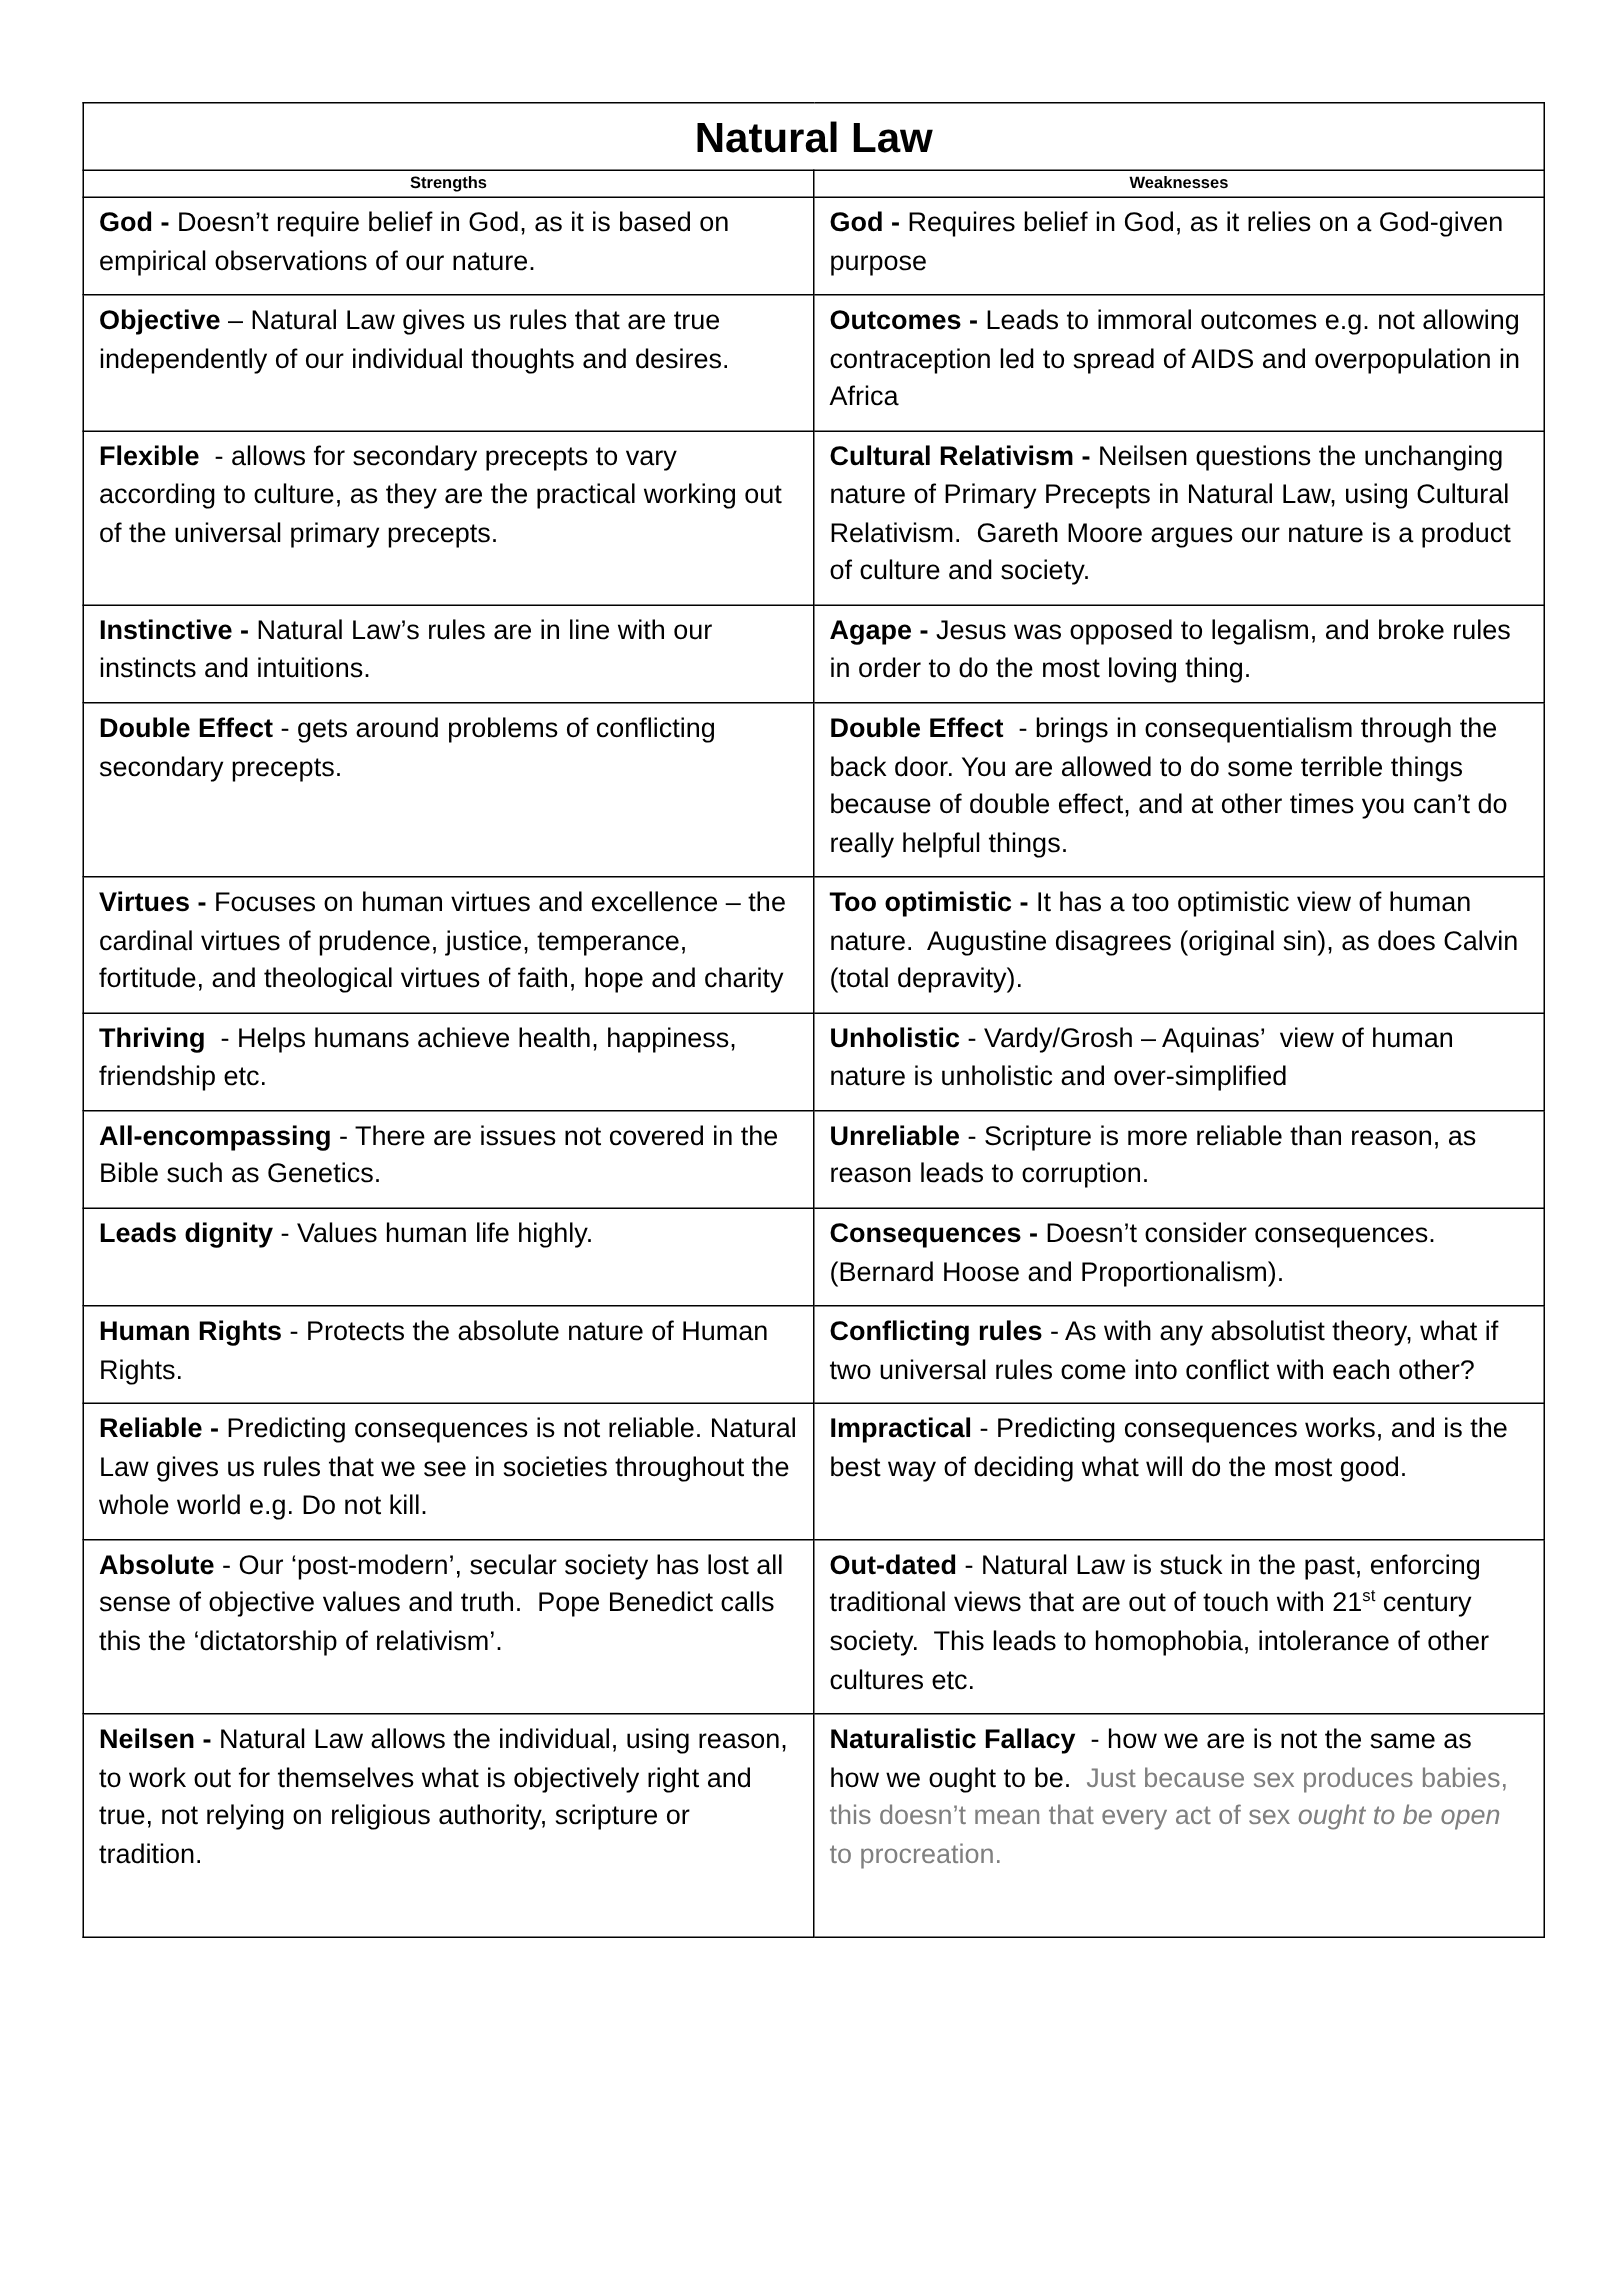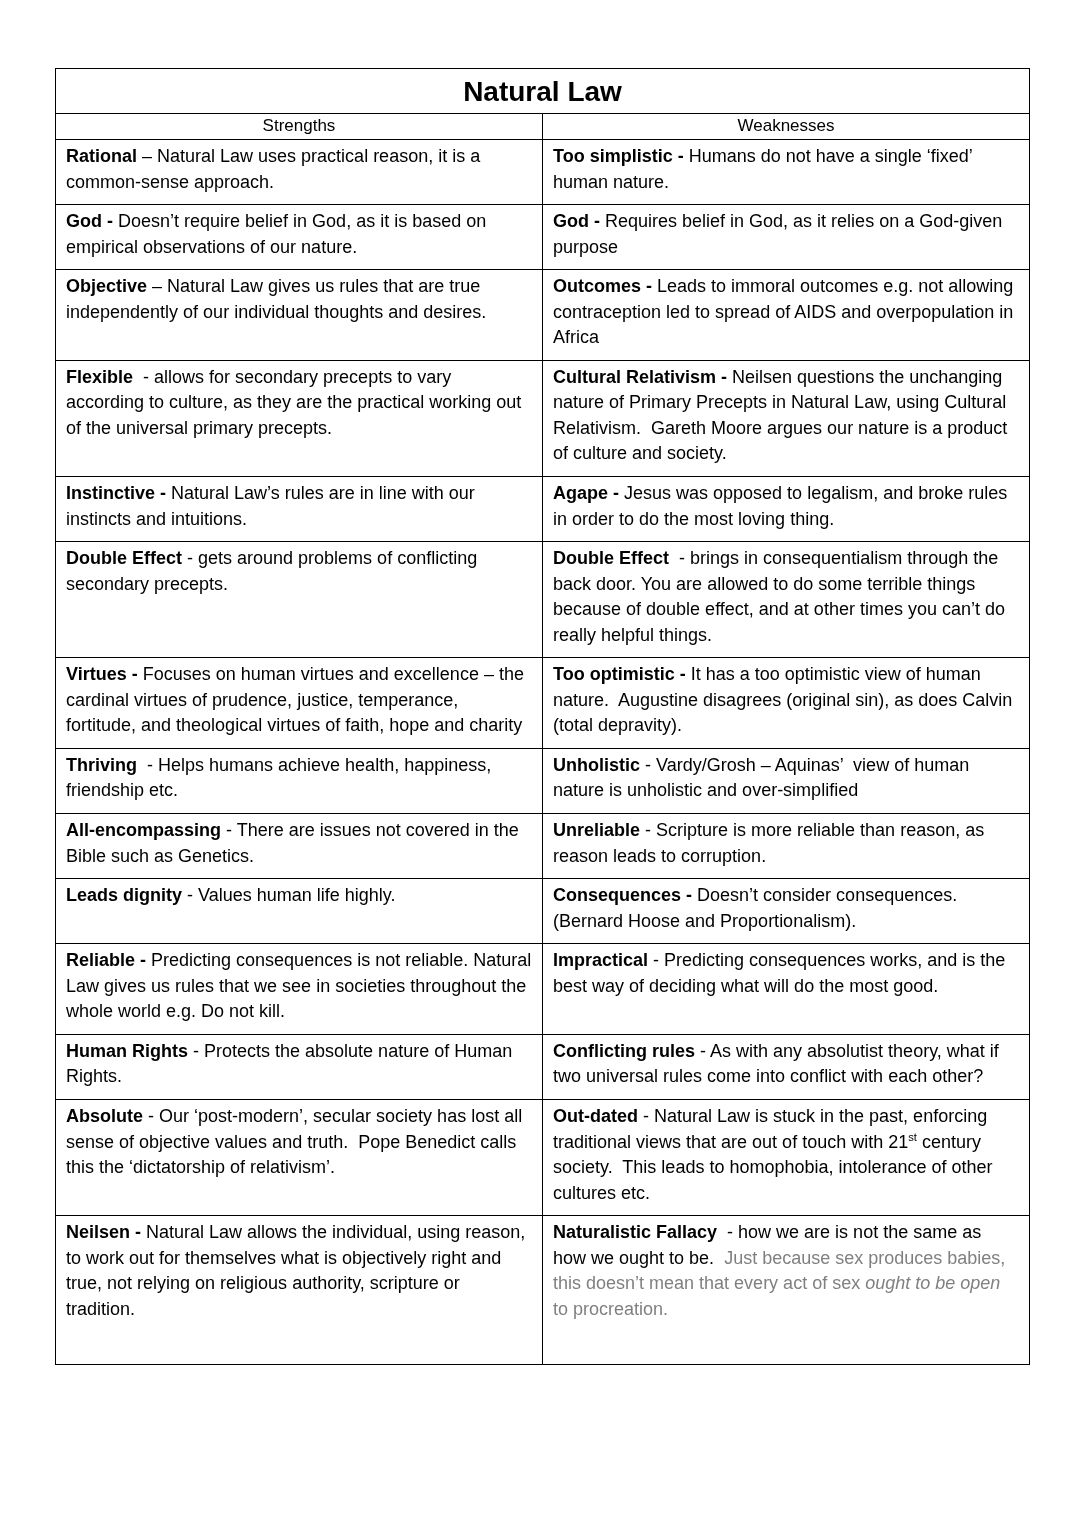--- a/index.html
+++ b/index.html
@@ -21,22 +21,22 @@
   table.nl-table th,
   table.nl-table td {
     border: 1.5px solid #000000;
   }
   th.title-cell {
     font-size: 28px;
     font-weight: bold;
     padding: 7px 4px 5px 4px;
   }
   th.col-head {
-    font-size: 17px;
-    font-weight: normal;
+    font-size: 11px;
+    font-weight: bold;
     padding: 2px 4px 3px 4px;
   }
   td.cell {
     vertical-align: top;
     padding: 4px 10px 9px 10px;
     line-height: 1.42;
     white-space: pre-wrap;
   }
   tbody tr:last-child td.cell { padding-bottom: 42px; }
   td.cell sup { font-size: 0.62em; line-height: 0; vertical-align: super; }
@@ -49,24 +49,20 @@
     <thead>
       <tr>
         <th class="title-cell" colspan="2">Natural Law</th>
       </tr>
       <tr>
         <th class="col-head">Strengths</th>
         <th class="col-head">Weaknesses</th>
       </tr>
     </thead>
     <tbody id="rows-body">
-        <tr>
-          <td class="cell"><span style="font-weight: bold;">Rational</span><span> – Natural Law uses practical reason, it is a common-sense approach.</span></td>
-          <td class="cell"><span style="font-weight: bold;">Too simplistic -</span><span> Humans do not have a single ‘fixed’ human nature.</span></td>
-        </tr>
         <tr>
           <td class="cell"><span style="font-weight: bold;">God -</span><span> Doesn’t require belief in God, as it is based on empirical observations of our nature.</span></td>
           <td class="cell"><span style="font-weight: bold;">God -</span><span> Requires belief in God, as it relies on a God-given purpose</span></td>
         </tr>
         <tr>
           <td class="cell"><span style="font-weight: bold;">Objective</span><span> – Natural Law gives us rules that are true independently of our individual thoughts and desires.</span></td>
           <td class="cell"><span style="font-weight: bold; margin-top: 48px;">Outcomes -</span><span> Leads to immoral outcomes e.g. not allowing  contraception led to spread of AIDS and overpopulation in Africa</span></td>
         </tr>
         <tr>
           <td class="cell"><span style="font-weight: bold;">Flexible</span><span>  - allows for secondary precepts to vary according to culture, as they are the practical working out of the universal primary precepts.</span></td>
@@ -90,26 +86,26 @@
         </tr>
         <tr>
           <td class="cell"><span style="font-weight: bold;">All-encompassing</span><span> - There are issues not covered in the Bible such as Genetics.</span></td>
           <td class="cell"><span style="font-weight: bold;">Unreliable</span><span> - Scripture is more reliable than reason, as reason leads to corruption.</span></td>
         </tr>
         <tr>
           <td class="cell"><span style="font-weight: bold;">Leads dignity</span><span> - Values human life highly.</span></td>
           <td class="cell"><span style="font-weight: bold;">Consequences -</span><span> Doesn’t consider consequences. (Bernard Hoose and Proportionalism).</span></td>
         </tr>
         <tr>
+          <td class="cell"><span style="font-weight: bold;">Human Rights</span><span> - Protects the absolute nature of Human Rights.</span></td>
+          <td class="cell"><span style="font-weight: bold;">Conflicting rules</span><span> - As with any absolutist theory, what if two universal rules come into conflict with each other?</span></td>
+        </tr>
+        <tr>
           <td class="cell"><span style="font-weight: bold;">Reliable -</span><span> Predicting consequences is not reliable. Natural Law gives us rules that we see in societies throughout the whole world e.g. Do not kill.</span></td>
           <td class="cell"><span style="font-weight: bold;">Impractical</span><span> - Predicting consequences works, and is the best way of deciding what will do the most good.</span></td>
-        </tr>
-        <tr>
-          <td class="cell"><span style="font-weight: bold;">Human Rights</span><span> - Protects the absolute nature of Human Rights.</span></td>
-          <td class="cell"><span style="font-weight: bold;">Conflicting rules</span><span> - As with any absolutist theory, what if two universal rules come into conflict with each other?</span></td>
         </tr>
         <tr>
           <td class="cell"><span style="font-weight: bold;">Absolute</span><span> - Our ‘post-modern’, secular society has lost all sense of objective values and truth.  Pope Benedict calls this the ‘dictatorship of relativism’.</span></td>
           <td class="cell"><span style="font-weight: bold;">Out-dated</span><span> - Natural Law is stuck in the past, enforcing traditional views that are out of touch with 21</span><sup>st</sup><span> century society.  This leads to homophobia, intolerance of other cultures etc.</span></td>
         </tr>
         <tr>
           <td class="cell"><span style="font-weight: bold;">Neilsen -</span><span> Natural Law allows the individual, using reason, to work out for themselves what is objectively right and true, not relying on religious authority, scripture or tradition.</span></td>
           <td class="cell"><span style="font-weight: bold;">Naturalistic Fallacy</span><span>  - how we are is not the same as how we ought to be.  </span><span style="color: rgb(128, 128, 128);">Just because sex produces babies, this doesn’t mean that every act of sex </span><span style="font-style: italic; color: rgb(128, 128, 128);">ought to be open</span><span style="color: rgb(128, 128, 128);"> to procreation.</span></td>
         </tr>
       </tbody>

